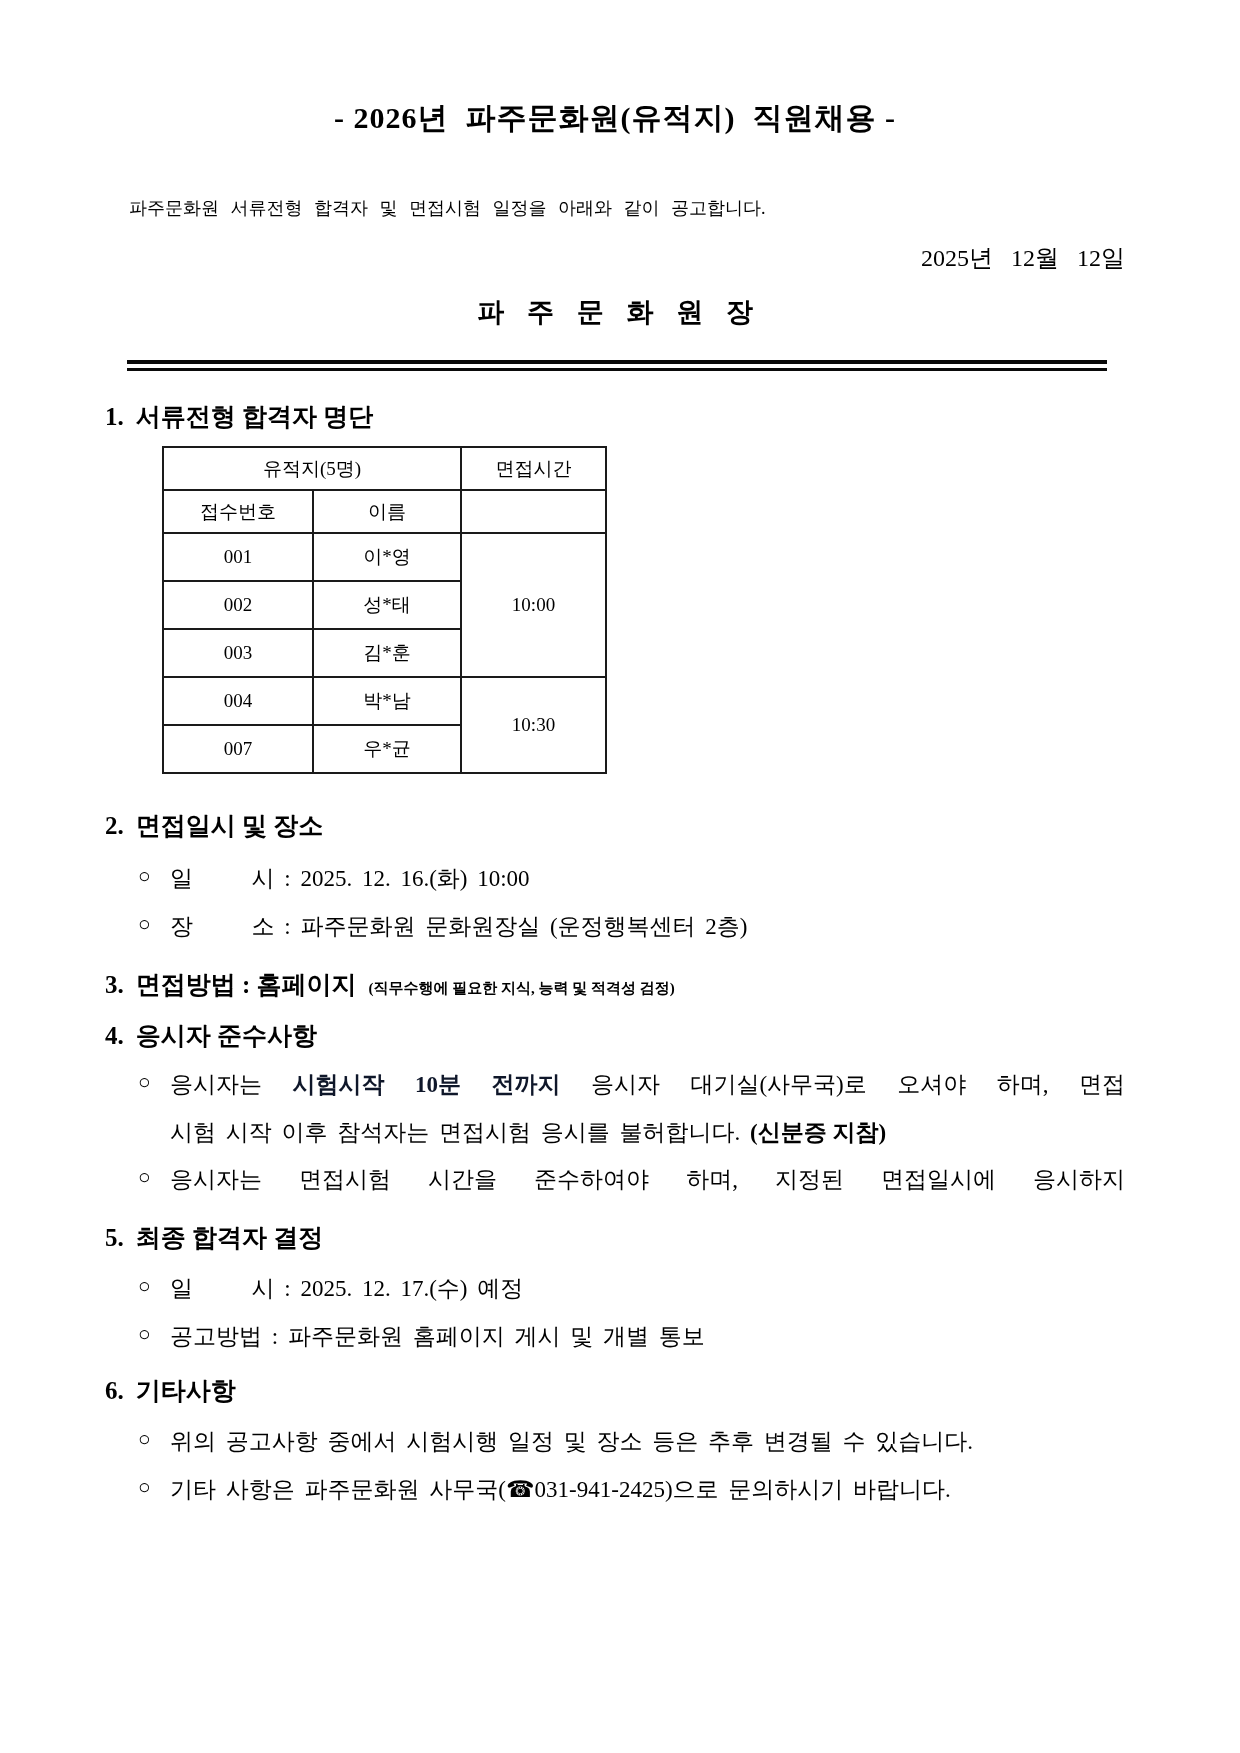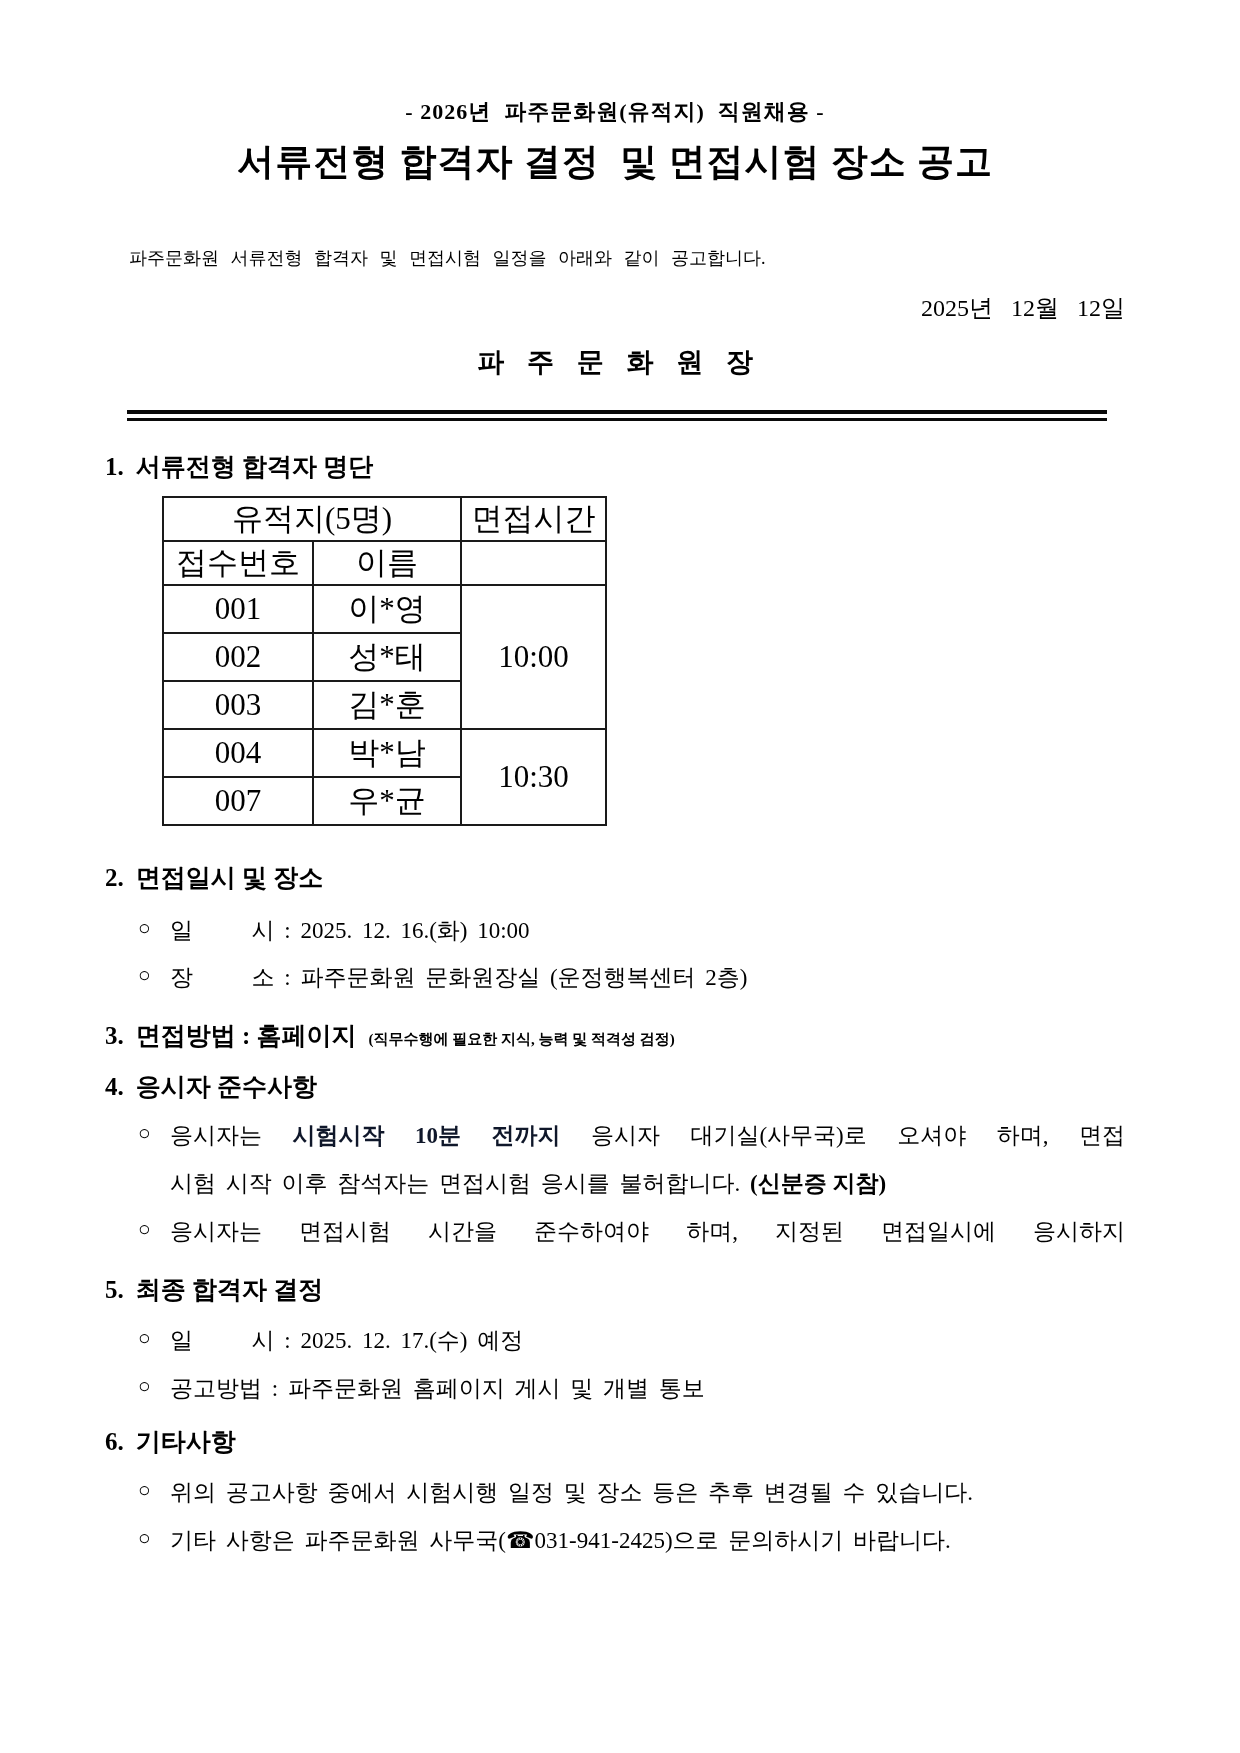--- a/index.html
+++ b/index.html
@@ -10,21 +10,21 @@
     box-sizing: border-box;
     padding: 98px 115px 0 105px;
     overflow: hidden;
     background: #ffffff;
     color: #000000;
     font-family: "Liberation Serif", "DejaVu Serif", serif;
   }
   .t1 {
     text-align: center;
     font-weight: bold;
-    font-size: 22px;
+    font-size: 30px;
     line-height: 1.3;
     white-space: pre-wrap;
     letter-spacing: 1px;
   }
   .t2 {
     text-align: center;
     font-weight: bold;
     font-size: 37px;
     line-height: 1.35;
     margin-top: 10px;
@@ -70,21 +70,21 @@
   .sec-note { font-size: 15px; font-weight: bold; letter-spacing: 0; }
   .mt-s1 { margin-top: 28px; }
   .mt-s2 { margin-top: 34px; }
   .mt-s3 { margin-top: 16px; }
   .mt-s4 { margin-top: 16px; }
   .mt-s5 { margin-top: 16px; }
   .mt-s6 { margin-top: 12px; }
   .pass-table {
     border-collapse: collapse;
     margin: 12px 0 0 57px;
-    font-size: 31px;
+    font-size: 19px;
   }
   .pass-table td {
     border: 2px solid #1a1a1a;
     text-align: center;
     vertical-align: middle;
     padding: 0 4px;
   }
   .pass-table tr.hr { height: 43px; }
   .pass-table tr.dr { height: 48px; }
   .items {
@@ -103,21 +103,20 @@
   .jline { text-align: justify; text-align-last: justify; }
   .red-em { color: #0f172a; font-weight: bold; }
   .bold-em { font-weight: bold; }
 </style>
 </head>
 <body>
 
 <div class="page">
 
   <div class="t1">- 2026년  파주문화원(유적지)  직원채용 -</div>
-  <div class="t2">서류전형 합격자 결정  및 면접시험 장소 공고</div>
 
   <div class="intro">파주문화원 서류전형 합격자 및 면접시험 일정을 아래와 같이 공고합니다.</div>
   <div class="date-line">2025년   12월   12일</div>
   <div class="signer-line">파 주 문 화 원 장</div>
 
   <div class="double-rule"></div>
 
   <div class="sec-heading mt-s1">
     <span>1.</span>
     <span>서류전형 합격자 명단</span>

